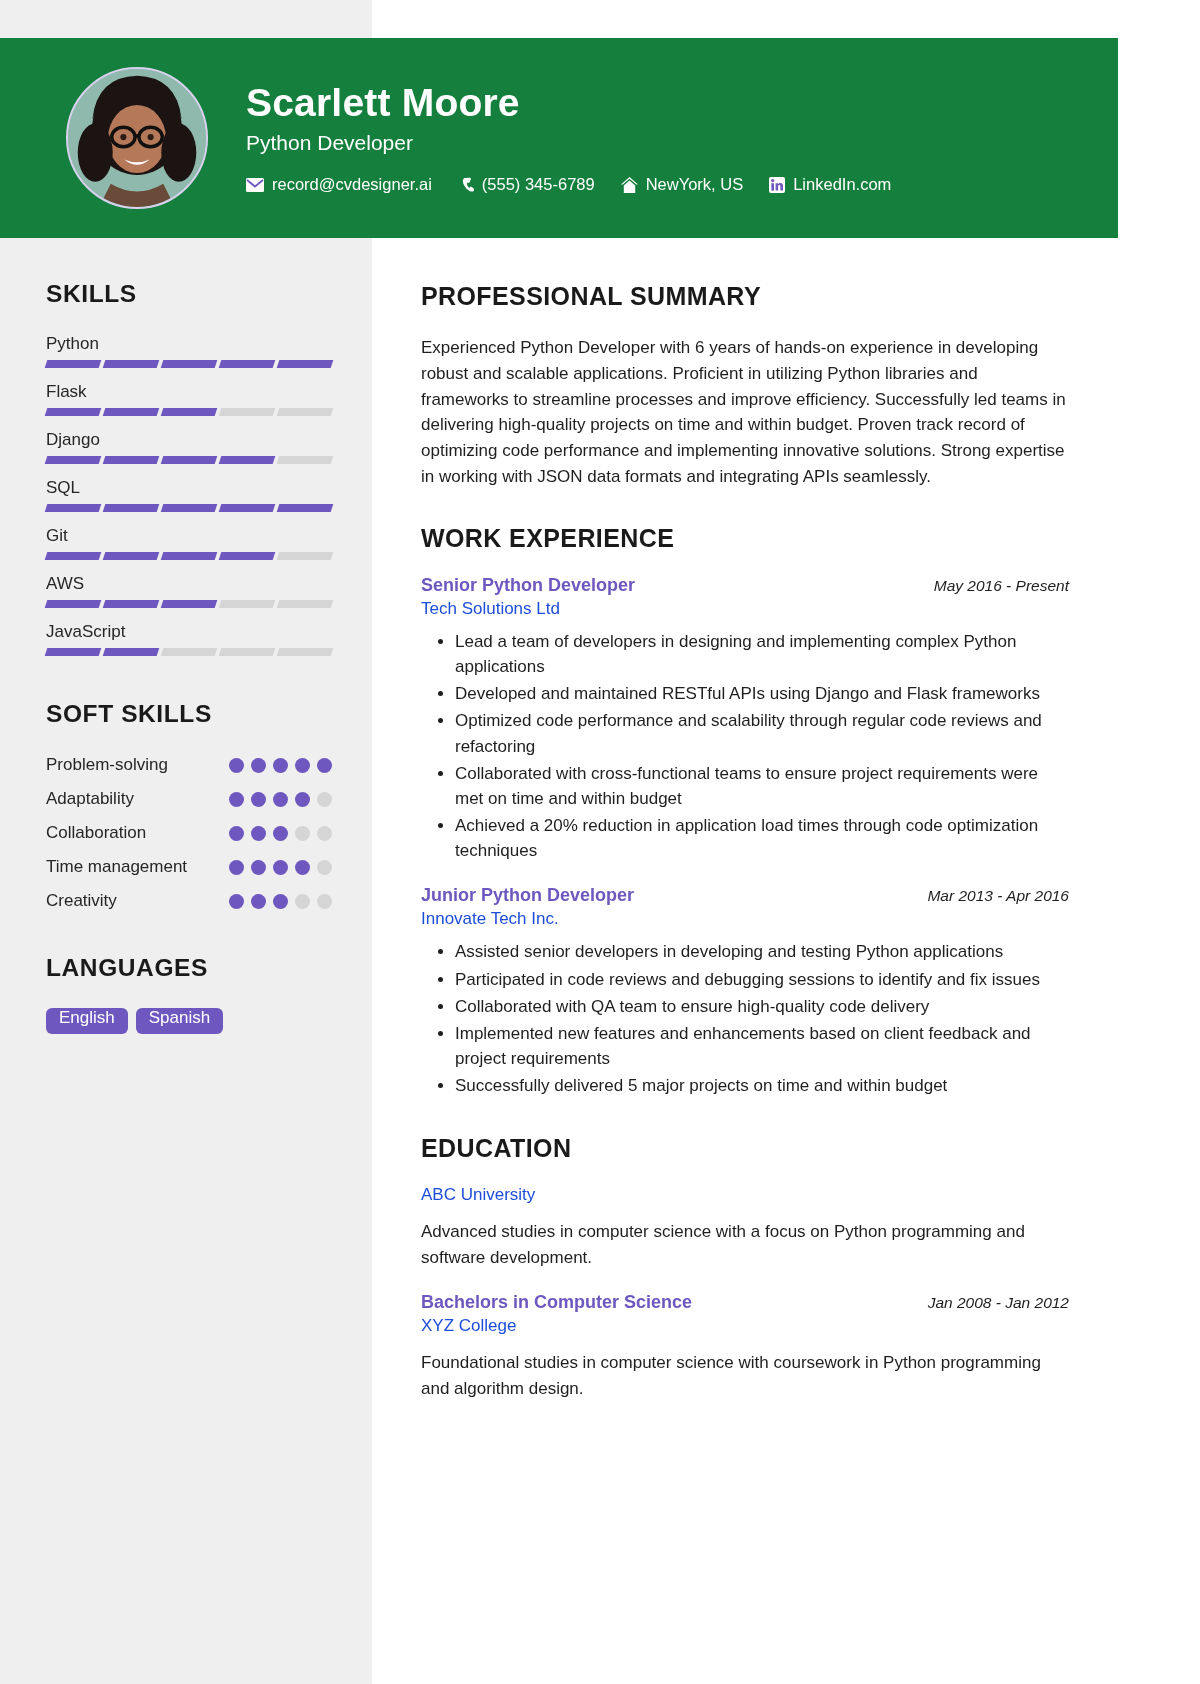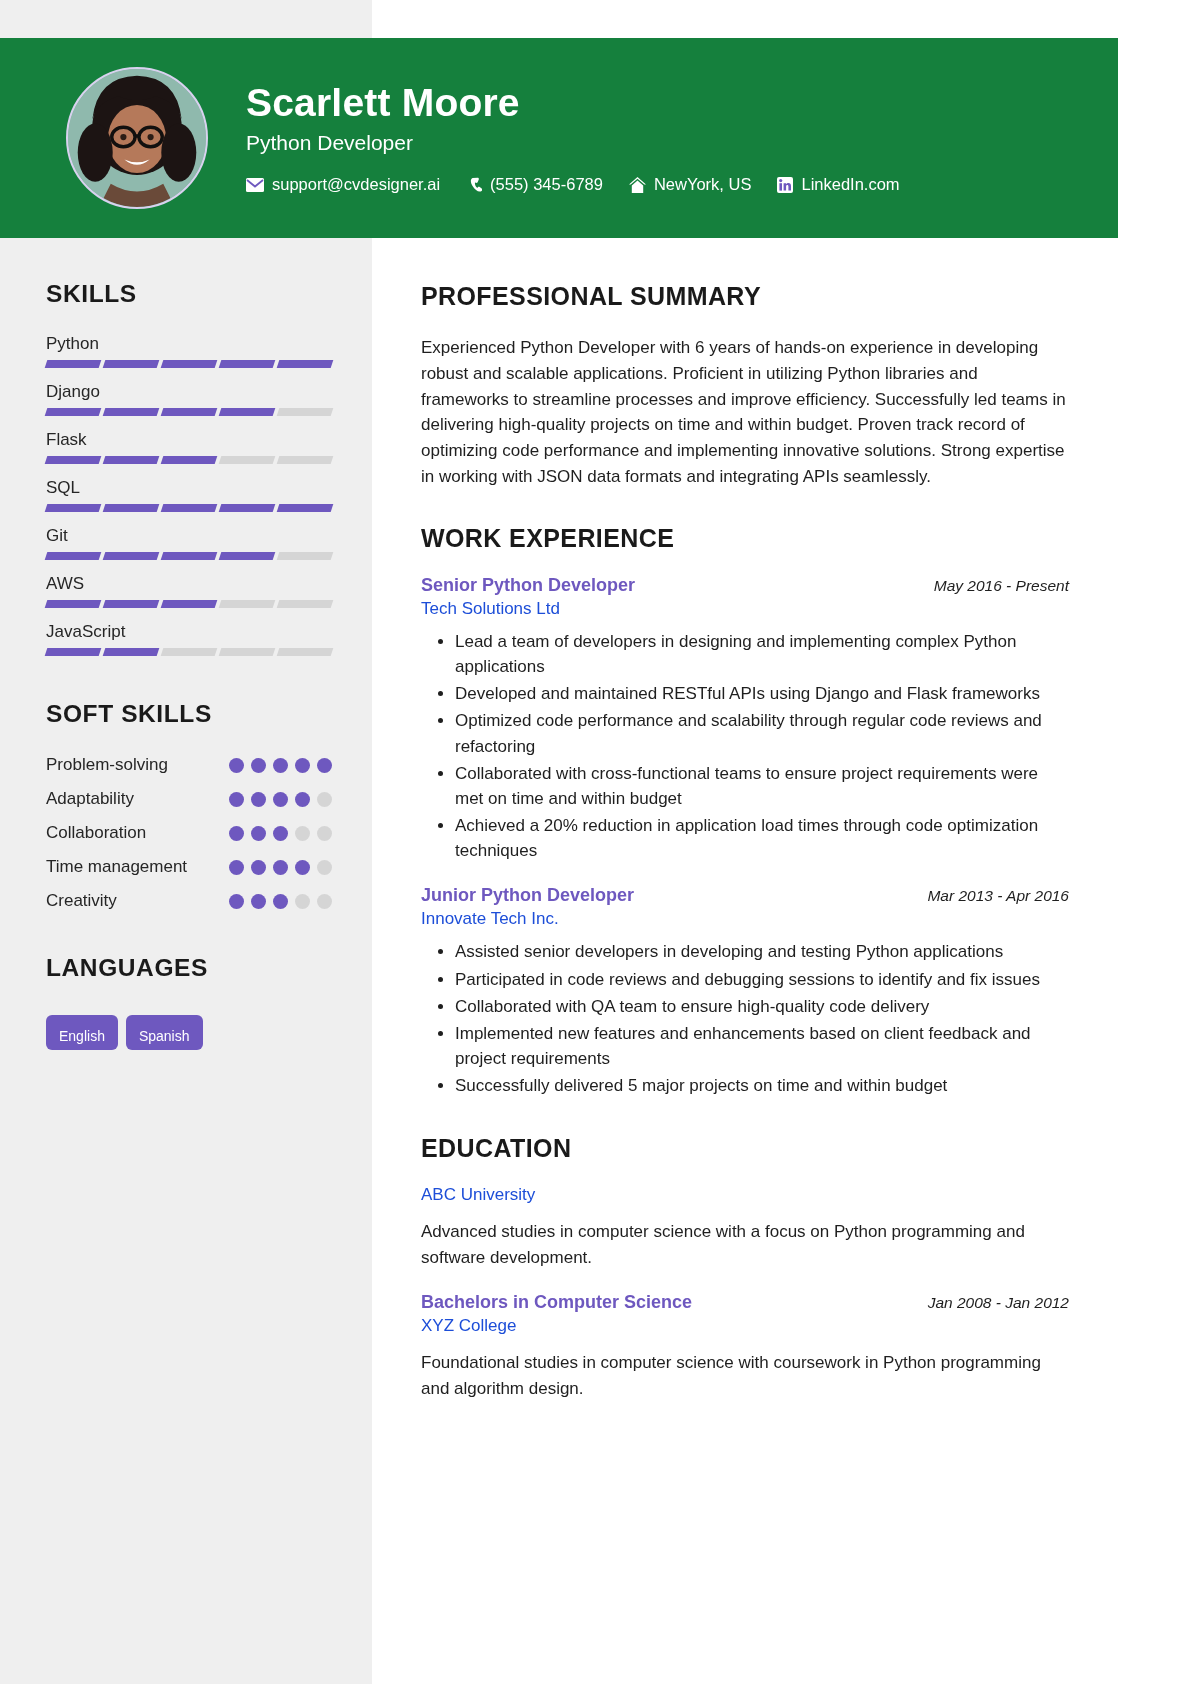--- a/index.html
+++ b/index.html
@@ -138,24 +138,23 @@
   .dot {
     width: 15px; height: 15px; border-radius: 50%;
     background: #d5d5d5;
   }
   .dot.on { background: #6e58bf; }
 
   .lang-wrap { display: flex; gap: 8px; flex-wrap: wrap; margin-top: 2px; }
   .lang-badge {
     background: #6e58bf;
     color: #ffffff;
-    font-size: 14px;
-    padding: 13px 13px 6px;
+    font-size: 17px;
+    padding: 0 13px 6px;
     border-radius: 6px;
-    margin-top: 7px;
   }
 
   
   .main {
     position: absolute;
     left: 421px; top: 282px;
     width: 648px;
   }
   .main-title {
     font-size: 25px;
@@ -252,21 +251,21 @@
       <div class="role">Python Developer</div>
       <div class="contact-row">
 
         <div class="contact-item">
           <span>
             <svg width="18" height="14" viewBox="0 0 18 14">
                 <rect x="0" y="0" width="18" height="14" rx="1.5" fill="#ffffff"></rect>
                 <path d="M1 2 L9 8.5 L17 2" stroke="#6e58bf" stroke-width="1.8" fill="none"></path>
               </svg>
           </span>
-          <span>support@cvdesigner.ai</span>
+          <span>record@cvdesigner.ai</span>
         </div>
 
         <div class="contact-item">
           <span>
             <svg width="16" height="16" viewBox="0 0 16 16">
                 <path d="M11.5 0.8 c1.2 0 1.6 .8 1.2 1.9 l-1 2.4 c-.3 .8 -1 1 -1.7 .7 l-1-.4 c-.4 1.9 .6 4.4 2.3 5.6 l.7-.9 c.5-.6 1.1-.6 1.7-.1 l2 1.6 c.9 .7 .8 1.6 -.1 2.3 -2.6 1.9 -6.4 -.7 -8.7 -4.4 C4.5 6.3 4 2 6.6 1 Z" fill="#ffffff"></path>
               </svg>
           </span>
           <span>(555) 345-6789</span>
         </div>
@@ -305,36 +304,36 @@
           <div class="skill-name">Python</div>
           <div class="bar-track">
             <div class="seg on"></div>
             <div class="seg on"></div>
             <div class="seg on"></div>
             <div class="seg on"></div>
             <div class="seg on"></div>
           </div>
         </div>
         <div class="skill">
+          <div class="skill-name">Flask</div>
+          <div class="bar-track">
+            <div class="seg on"></div>
+            <div class="seg on"></div>
+            <div class="seg on"></div>
+            <div class="seg"></div>
+            <div class="seg"></div>
+          </div>
+        </div>
+        <div class="skill">
           <div class="skill-name">Django</div>
           <div class="bar-track">
             <div class="seg on"></div>
             <div class="seg on"></div>
             <div class="seg on"></div>
             <div class="seg on"></div>
-            <div class="seg"></div>
-          </div>
-        </div>
-        <div class="skill">
-          <div class="skill-name">Flask</div>
-          <div class="bar-track">
-            <div class="seg on"></div>
-            <div class="seg on"></div>
-            <div class="seg on"></div>
-            <div class="seg"></div>
             <div class="seg"></div>
           </div>
         </div>
         <div class="skill">
           <div class="skill-name">SQL</div>
           <div class="bar-track">
             <div class="seg on"></div>
             <div class="seg on"></div>
             <div class="seg on"></div>
             <div class="seg on"></div>

